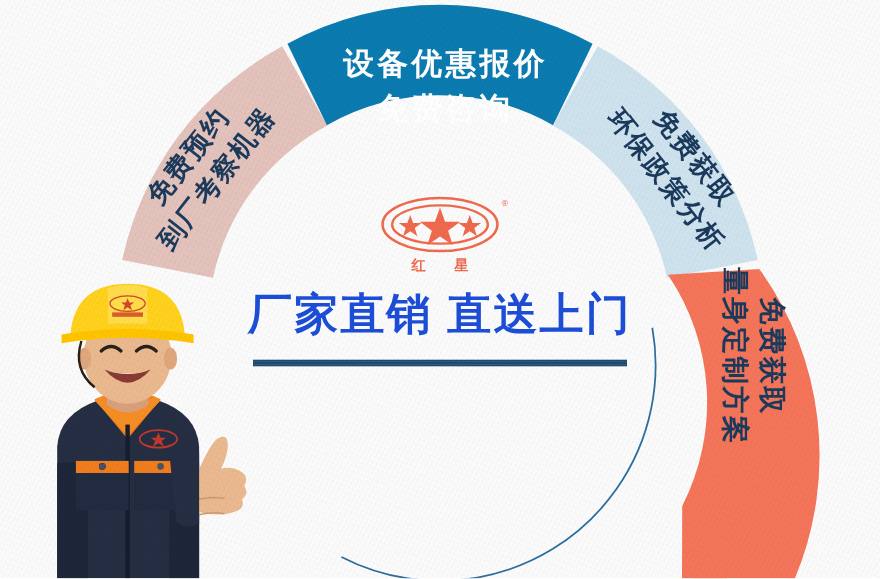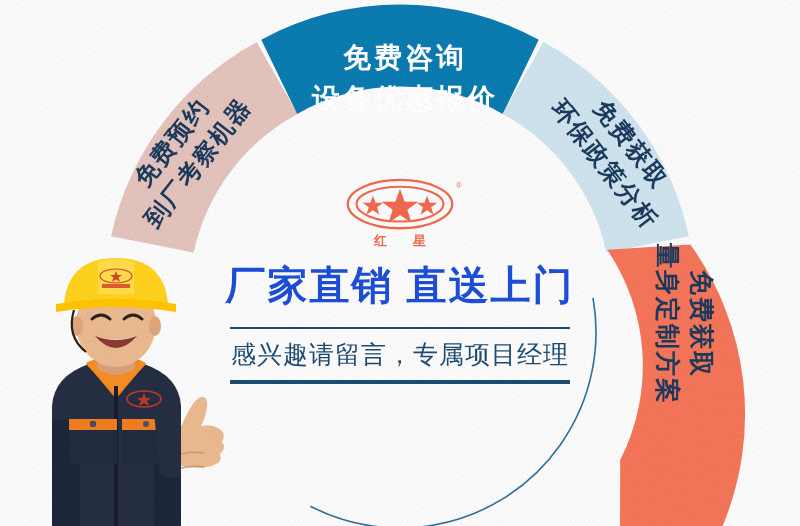--- a/index.html
+++ b/index.html
@@ -160,22 +160,22 @@
       <circle cx="400" cy="332" r="196" fill="none" stroke="#2E6F9E" stroke-width="1.6" stroke-dasharray="700 1600" stroke-dashoffset="265" transform="rotate(-10 400 332)"></circle>
     </g>
   </svg>
 
   <div class="arc-label seg-left">
     <span class="arc-line">免费预约</span>
     <span class="arc-line">到厂考察机器</span>
   </div>
 
   <div class="arc-label seg-top">
+    <span class="arc-line">设备优惠报价</span>
     <span class="arc-line">免费咨询</span>
-    <span class="arc-line">设备优惠报价</span>
   </div>
 
   <div class="arc-label seg-right">
     <span class="arc-line">免费获取</span>
     <span class="arc-line">环保政策分析</span>
   </div>
 
   <div class="arc-label seg-bottomright">
     <span class="arc-line">免费获取</span>
     <span class="arc-line">量身定制方案</span>
@@ -191,21 +191,20 @@
         <polygon points="42,18 44.7,25.6 52.7,25.6 46.3,30.3 48.7,38 42,33.3 35.3,38 37.7,30.3 31.3,25.6 39.3,25.6" fill="#ef6a4e"></polygon>
         <polygon points="98,18 100.7,25.6 108.7,25.6 102.3,30.3 104.7,38 98,33.3 91.3,38 93.7,30.3 87.3,25.6 95.3,25.6" fill="#ef6a4e"></polygon>
         <text x="128" y="10" font-size="8" fill="#ef6a4e" font-family="'Liberation Sans',sans-serif">®</text>
       </svg>
       <div class="logo-sub">红星</div>
     </div>
 
     <div id="headline">厂家直销  直送上门</div>
 
     <div class="rule"></div>
-    <div class="subline">感兴趣请留言，专属项目经理</div>
     <div class="rule"></div>
     <div class="rule"></div>
   </div>
 
   <svg id="worker" viewBox="0 0 240 290">
 
     <path d="M58 290 L58 170 Q60 140 95 128 L150 128 Q185 140 187 170 L187 290 Z" fill="#262E44"></path>
 
     <path d="M58 185 L58 290 L86 290 L86 183 Z" fill="#1e263a"></path>
     <path d="M160 183 L160 290 L187 290 L187 185 Z" fill="#1e263a"></path>

